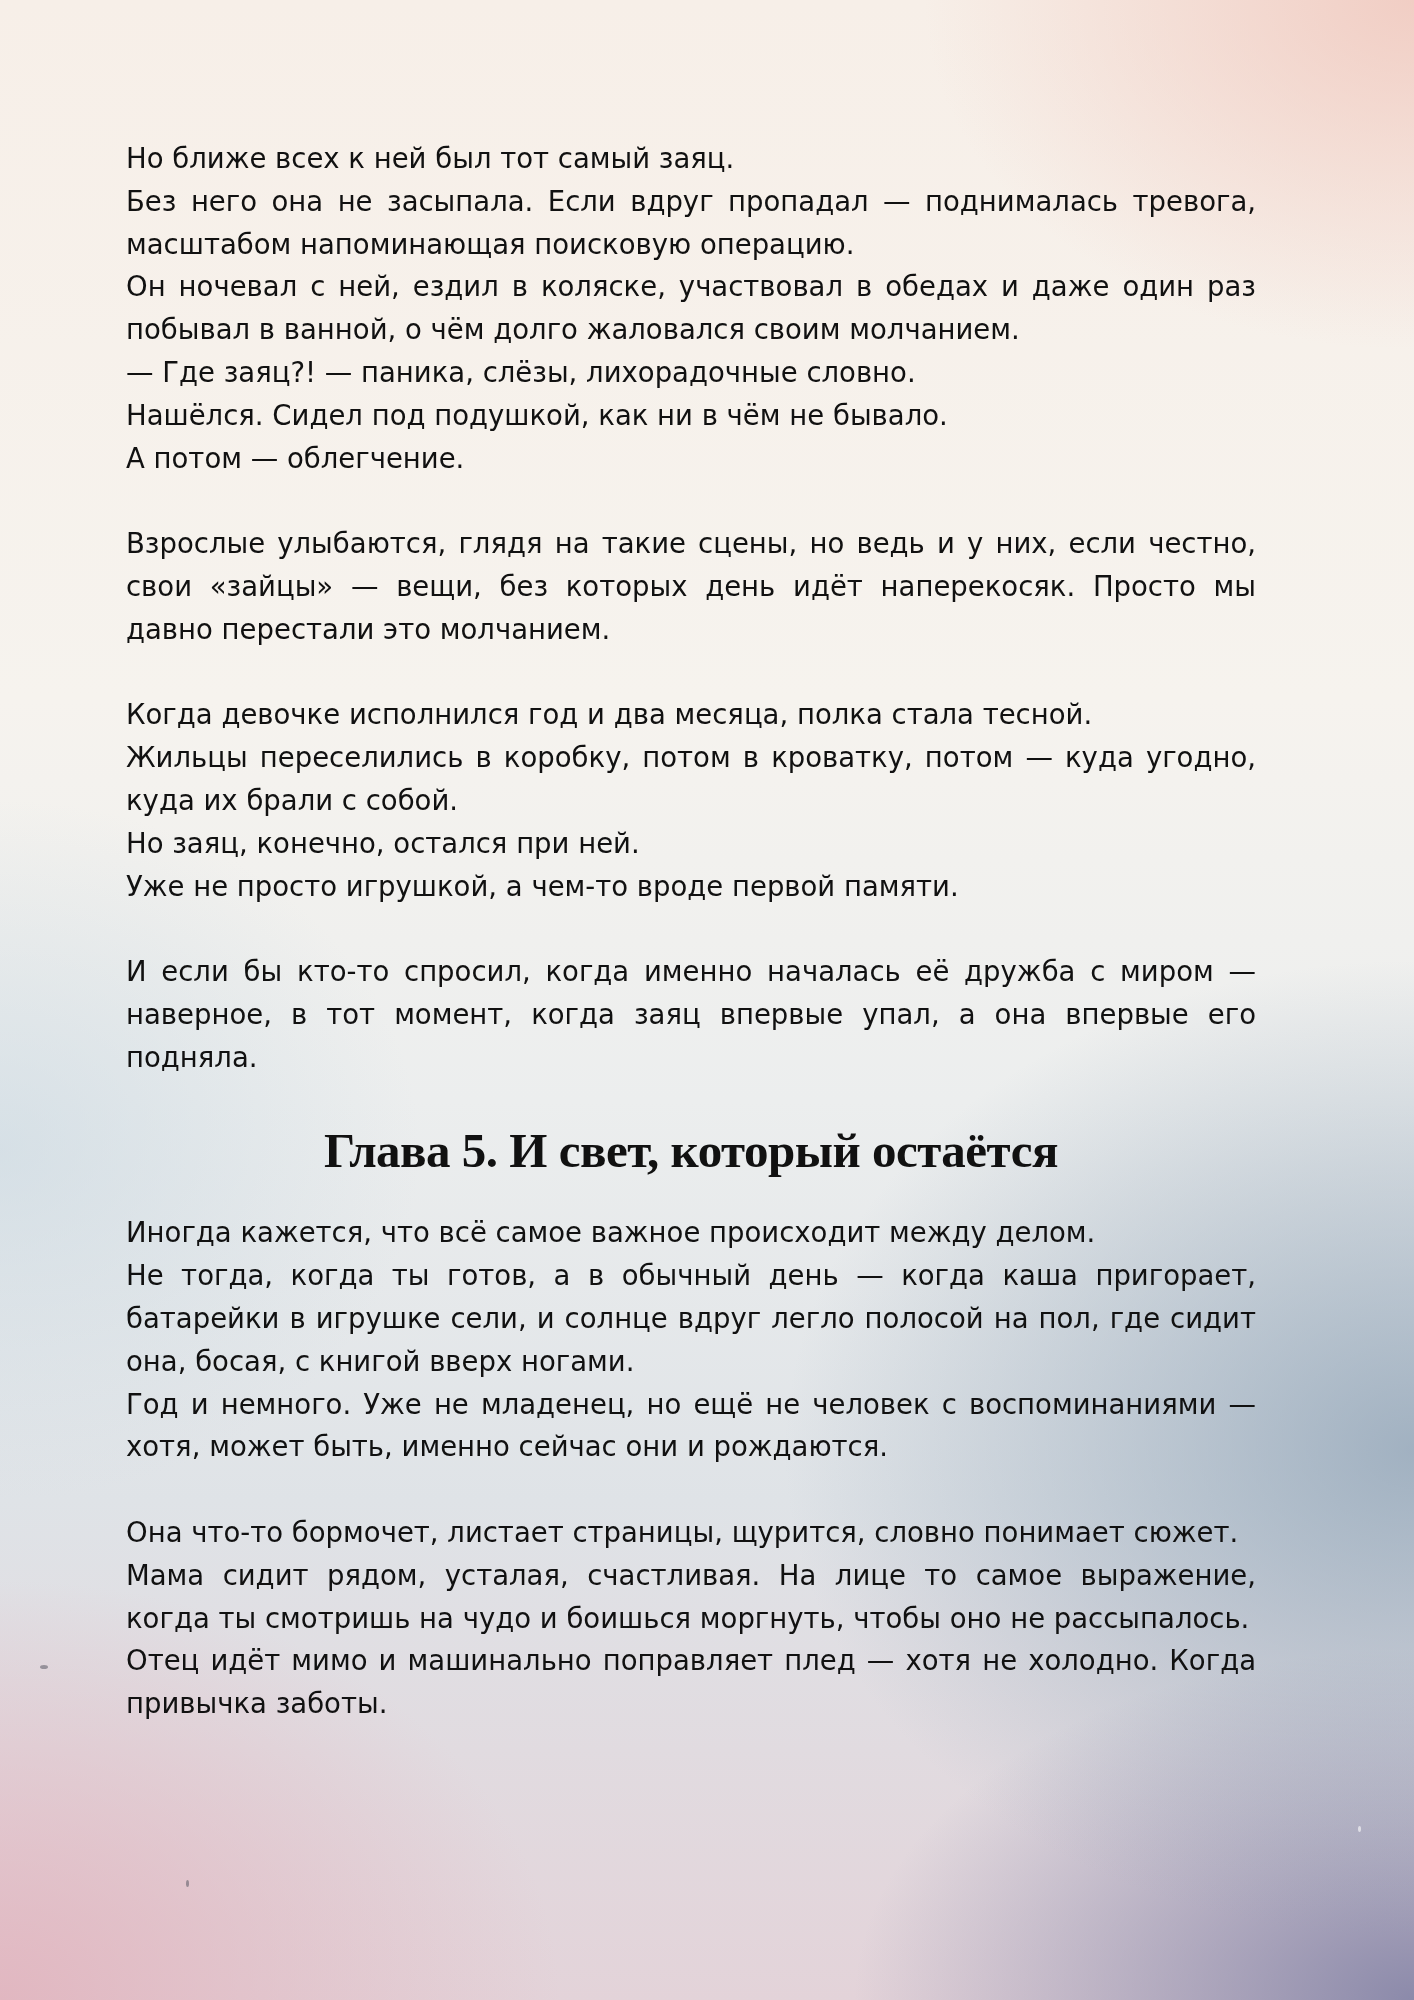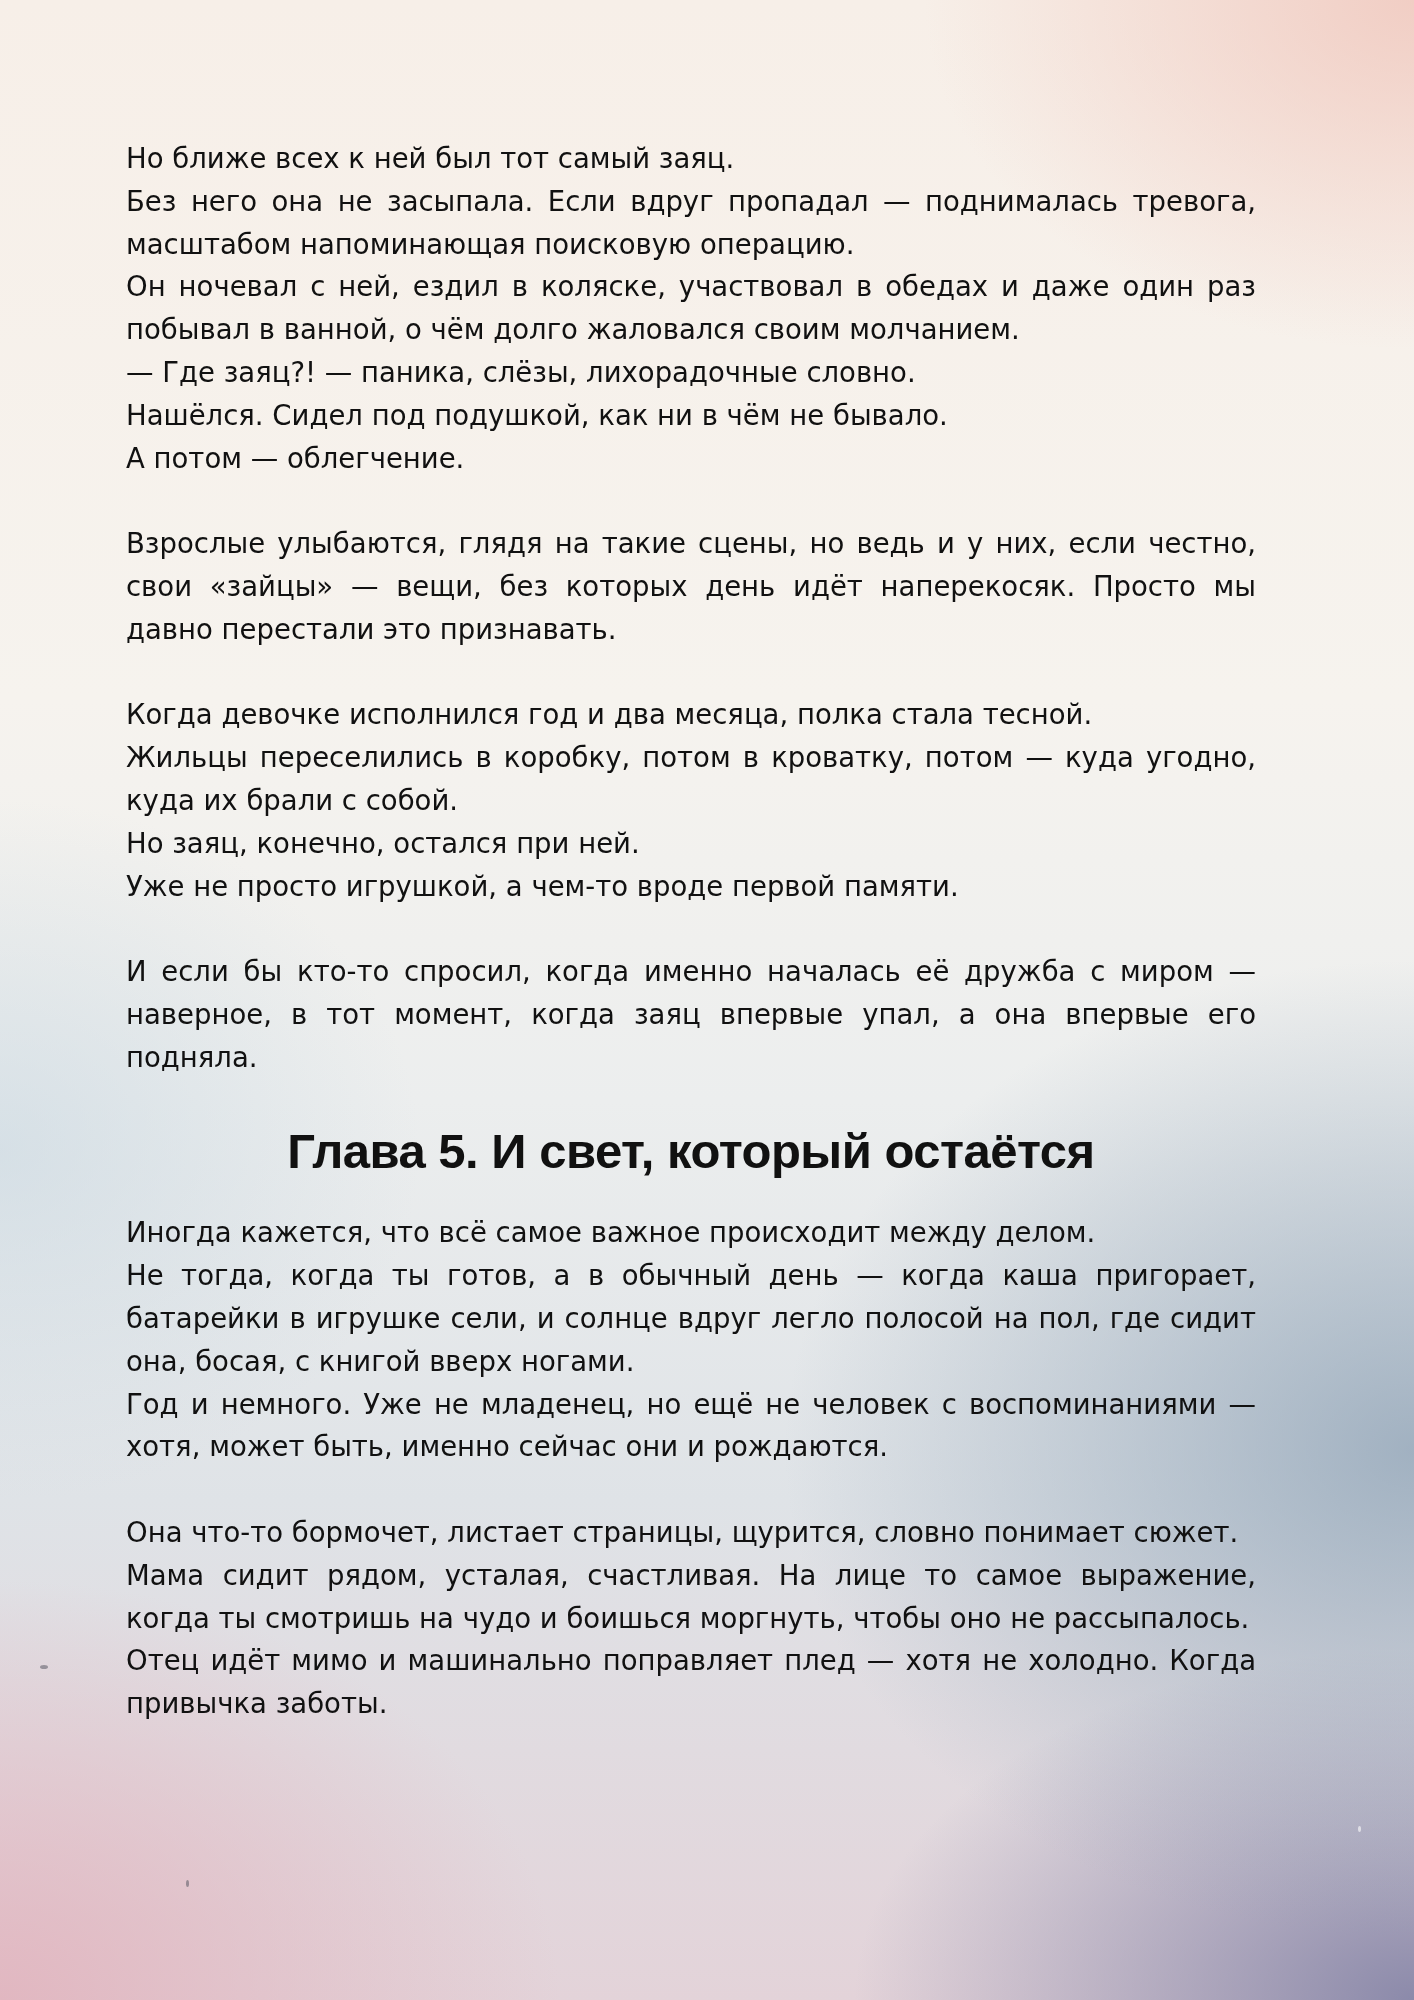--- a/index.html
+++ b/index.html
@@ -30,21 +30,21 @@
     .para {
       font-size: 27.5px;
       line-height: 42.8px;
       text-align: justify;
       margin: 0 0 42.8px 0;
     }
     .para .line {
       display: block;
     }
     .chapter-title {
-      font-family: Liberation Sans, sans-serif;
+      font-family: Liberation Serif, serif;
       font-weight: bold;
       font-size: 49px;
       line-height: 60px;
       text-align: center;
       margin: 30px 0 30px 0;
       letter-spacing: -0.5px;
     }
     .speck {
       position: absolute;
       background: rgba(90,90,100,0.55);
@@ -59,21 +59,21 @@
   <section>
     <p class="para">
       <span class="line">Но ближе всех к ней был тот самый заяц.</span>
       <span class="line">Без него она не засыпала. Если вдруг пропадал — поднималась тревога, масштабом напоминающая поисковую операцию.</span>
       <span class="line">Он ночевал с ней, ездил в коляске, участвовал в обедах и даже один раз побывал в ванной, о чём долго жаловался своим молчанием.</span>
       <span class="line">— Где заяц?! — паника, слёзы, лихорадочные словно.</span>
       <span class="line">Нашёлся. Сидел под подушкой, как ни в чём не бывало.</span>
       <span class="line">А потом — облегчение.</span>
     </p>
     <p class="para">
-      <span class="line">Взрослые улыбаются, глядя на такие сцены, но ведь и у них, если честно, свои «зайцы» — вещи, без которых день идёт наперекосяк. Просто мы давно перестали это признавать.</span>
+      <span class="line">Взрослые улыбаются, глядя на такие сцены, но ведь и у них, если честно, свои «зайцы» — вещи, без которых день идёт наперекосяк. Просто мы давно перестали это молчанием.</span>
     </p>
     <p class="para">
       <span class="line">Когда девочке исполнился год и два месяца, полка стала тесной.</span>
       <span class="line">Жильцы переселились в коробку, потом в кроватку, потом — куда угодно, куда их брали с собой.</span>
       <span class="line">Но заяц, конечно, остался при ней.</span>
       <span class="line">Уже не просто игрушкой, а чем-то вроде первой памяти.</span>
     </p>
     <p class="para">
       <span class="line">И если бы кто-то спросил, когда именно началась её дружба с миром — наверное, в тот момент, когда заяц впервые упал, а она впервые его подняла.</span>
     </p>

